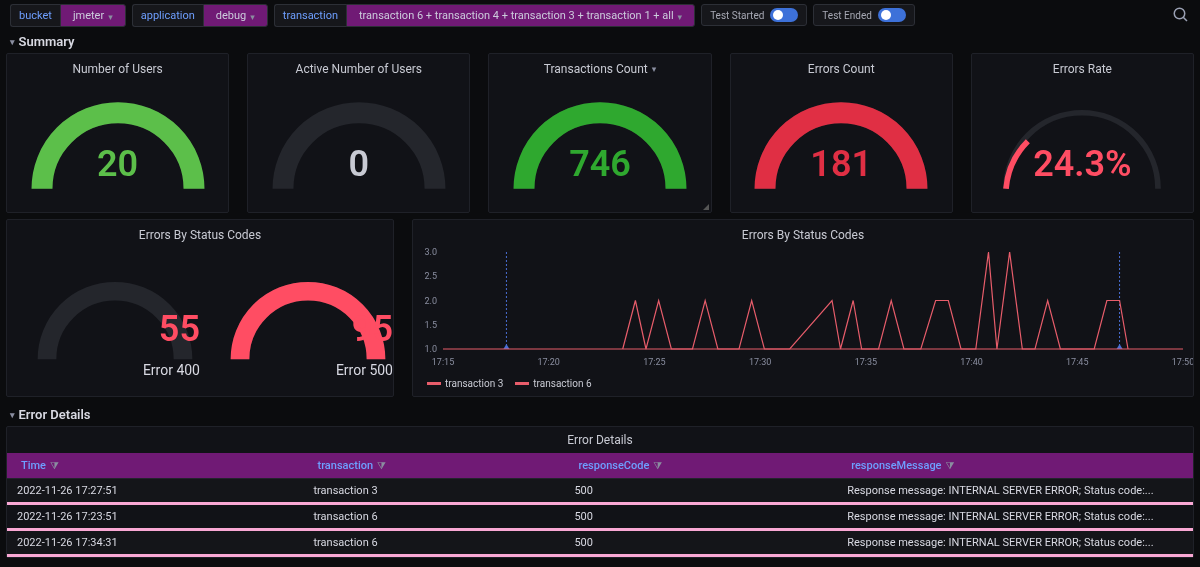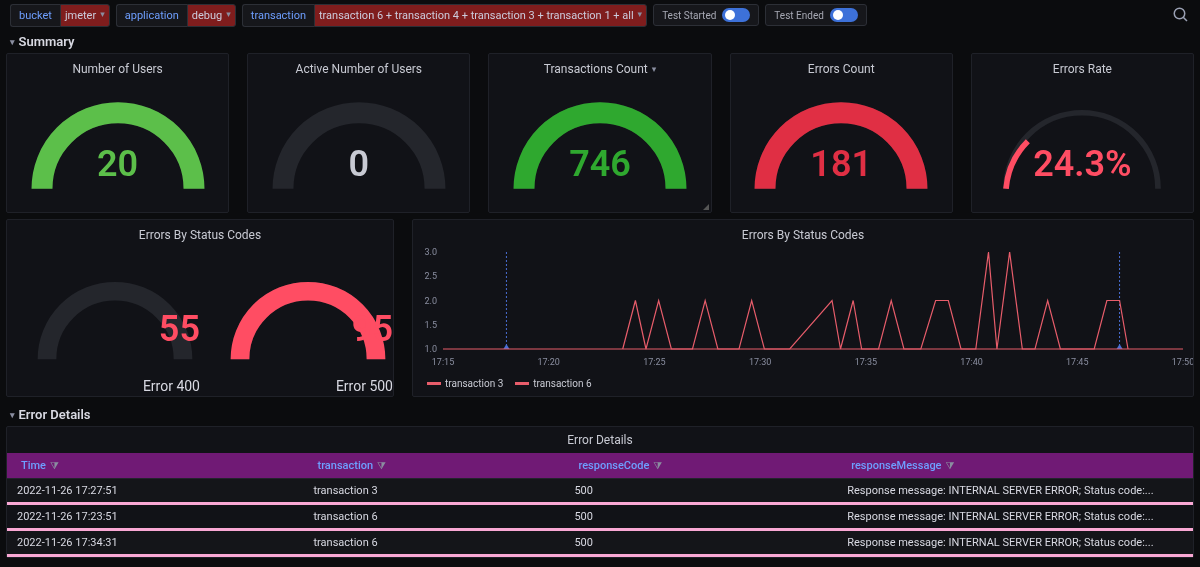--- a/index.html
+++ b/index.html
@@ -29,26 +29,26 @@
     font-size: 11px;
     padding: 4px 8px;
     border: 1px solid #2c2f36;
     border-right: none;
     border-radius: 3px 0 0 3px;
     background: #16171b;
   }
   .var-value {
     color: #ccccdc;
     font-size: 11px;
-    padding: 4px 4px;
+    padding: 4px 12px;
     border: 1px solid #2c2f36;
     border-radius: 0 3px 3px 0;
-    background: #7f1d1d;
-    display: flex;
-    align-items: flex-start;
+    background: #701a75;
+    display: flex;
+    align-items: flex-end;
     gap: 4px;
     cursor: pointer;
   }
   .chevron { font-size: 9px; color: #8a8ea0; }
   .toggle-item {
     display: flex;
     align-items: center;
     gap: 6px;
     border: 1px solid #2c2f36;
     border-radius: 3px;
@@ -115,21 +115,21 @@
     width: 100%;
   }
   .gauge-value {
     position: absolute;
     font-size: 36px;
     font-weight: 600;
     transform: translateY(18px);
   }
   .gauge-sub {
     position: absolute;
-    bottom: 2px;
+    bottom: 18px;
     font-size: 14px;
     color: #d8d9e2;
   }
   
   .row1 .panel { flex: 1; height: 160px; }
   .row2 .panel.left { width: 394px; height: 178px; }
   .row2 .panel.right { flex: 1; height: 178px; }
   .dual-gauges { display: flex; width: 100%; height: 100%; }
   .dual-gauges > div { flex: 1; position: relative; display:flex; align-items:center; justify-content:flex-end; }
 

